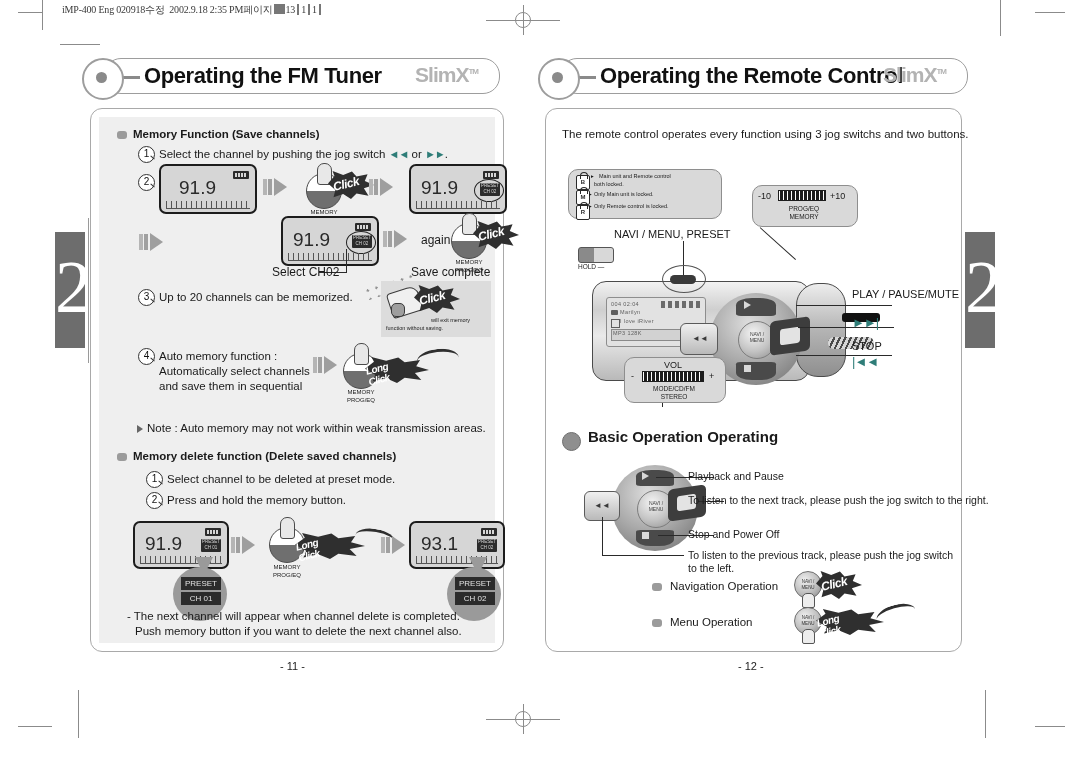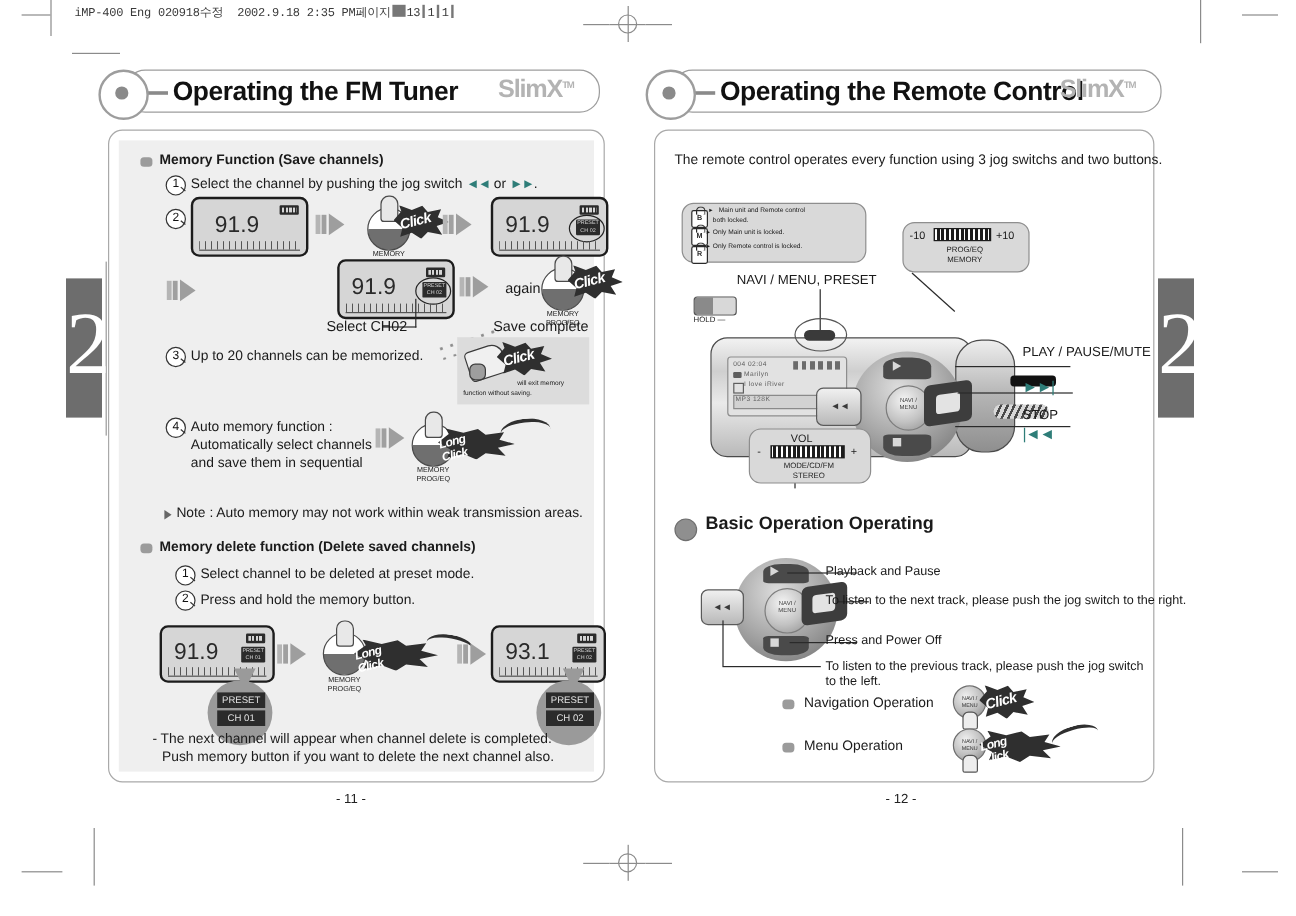--- a/index.html
+++ b/index.html
@@ -19,21 +19,21 @@
   .reg::before,.reg::after{content:"";position:absolute;background:#8b8b8b;}
   .reg::before{left:15px;top:0;width:1px;height:30px;}
   .reg::after{top:15px;left:0;height:1px;width:30px;}
   .reg .circ{position:absolute;left:7px;top:7px;width:14px;height:14px;border:1px solid #8b8b8b;border-radius:50%;}
   .reg .ext-h{position:absolute;top:15px;left:-22px;width:22px;height:1px;background:#8b8b8b;}
   .reg .ext-h2{position:absolute;top:15px;left:30px;width:22px;height:1px;background:#8b8b8b;}
 
   
   .scanhdr{
     position:absolute;left:62px;top:3px;
-    font-family:Liberation Mono, monospace;
+    font-family:Liberation Serif, serif;
     font-size:10px;letter-spacing:-0.2px;color:#3a3a3a;white-space:nowrap;
   }
   .scanhdr .blk{display:inline-block;width:11px;height:10px;background:#777;vertical-align:-1px;margin:0 1px;}
   .scanhdr .bar{display:inline-block;width:2px;height:11px;background:#777;vertical-align:-2px;margin:0 2px;}
 
   
   .tab{
     position:absolute;width:30px;height:116px;background:#6d6d6d;
     color:#fff;font-size:74px;line-height:110px;text-align:center;
     font-family:"Liberation Serif", serif;font-weight:400;
@@ -540,21 +540,21 @@
     <div class="leader" style="left:250px;top:196px;width:96px;height:1px;"></div>
     <div class="t" style="left:306px;top:178px;font-size:11px;">PLAY / PAUSE/MUTE</div>
     <div class="leader" style="left:252px;top:218px;width:96px;height:1px;"></div>
     <div class="t jog" style="left:306px;top:206px;font-size:13px;">►►|</div>
     <div class="leader" style="left:250px;top:246px;width:96px;height:1px;"></div>
     <div class="t" style="left:306px;top:230px;font-size:11px;">STOP</div>
     <div class="t jog" style="left:306px;top:245px;font-size:13px;">|◄◄</div>
 
     <div class="leader" style="left:116px;top:272px;width:1px;height:26px;"></div>
     <div class="callout" style="left:78px;top:248px;width:100px;height:44px;"></div>
-    <div class="xs" style="position:absolute;left:78px;top:252px;width:88px;text-align:center;font-size:9px;">VOL</div>
+    <div class="xs" style="position:absolute;left:78px;top:252px;width:88px;text-align:left;font-size:9px;padding-left:40px;">VOL</div>
     <div class="small" style="position:absolute;left:85px;top:262px;">-</div>
     <div class="eqbar" style="left:96px;top:262px;width:62px;height:11px;"></div>
     <div class="small" style="position:absolute;left:163px;top:262px;">+</div>
     <div class="xs" style="position:absolute;left:78px;top:276px;width:100px;text-align:center;">MODE/CD/FM</div>
     <div class="xs" style="position:absolute;left:78px;top:284px;width:100px;text-align:center;">STEREO</div>
 
     <div class="bigdot" style="left:16px;top:323px;"></div>
     <div class="t bold" style="left:42px;top:320px;font-size:15px;">Basic Operation Operating</div>
 
     <div class="pad" style="left:66px;top:356px;width:86px;height:86px;">
@@ -572,21 +572,21 @@
        background:linear-gradient(180deg,#f0f0f0,#b9b9b9);"></div>
     <div style="position:absolute;left:48px;top:392px;font-size:8px;color:#3a3a3a;">◄◄</div>
     <div style="position:absolute;left:122px;top:378px;width:38px;height:32px;background:#3d3d3d;border-radius:5px;transform:skewY(-8deg);"></div>
     <div style="position:absolute;left:131px;top:386px;width:19px;height:15px;background:#e3e3e3;border-radius:3px;transform:skewY(-8deg);"></div>
 
     <div class="leader" style="left:110px;top:368px;width:58px;height:1px;"></div>
     <div class="t" style="left:142px;top:360px;font-size:10.5px;">Playback and Pause</div>
     <div class="leader" style="left:152px;top:392px;width:26px;height:1px;"></div>
     <div class="t" style="left:142px;top:384px;font-size:10.5px;">To listen to the next track, please push the jog switch to the right.</div>
     <div class="leader" style="left:112px;top:426px;width:56px;height:1px;"></div>
-    <div class="t" style="left:142px;top:418px;font-size:10.5px;">Press and Power Off</div>
+    <div class="t" style="left:142px;top:418px;font-size:10.5px;">Stop and Power Off</div>
     <div class="leader" style="left:56px;top:408px;width:1px;height:38px;"></div>
     <div class="leader" style="left:56px;top:446px;width:82px;height:1px;"></div>
     <div class="t" style="left:142px;top:439px;font-size:10.5px;">To listen to the previous track, please push the jog switch</div>
     <div class="t" style="left:142px;top:452px;font-size:10.5px;">to the left.</div>
 
     <div class="bdot" style="left:106px;top:474px;"></div>
     <div class="t" style="left:124px;top:470px;font-size:11.5px;">Navigation Operation</div>
     <div class="nav-ball" style="left:248px;top:462px;">
       <span>NAVI /</span>
       <span style="top:13px">MENU</span>

